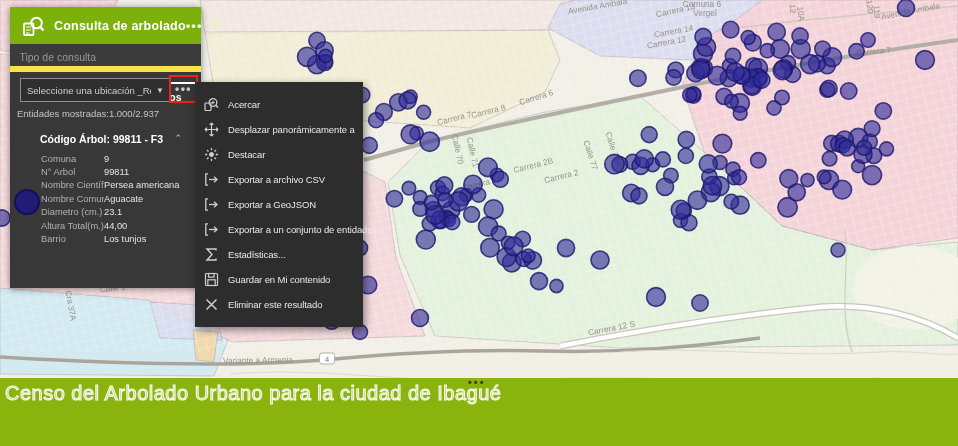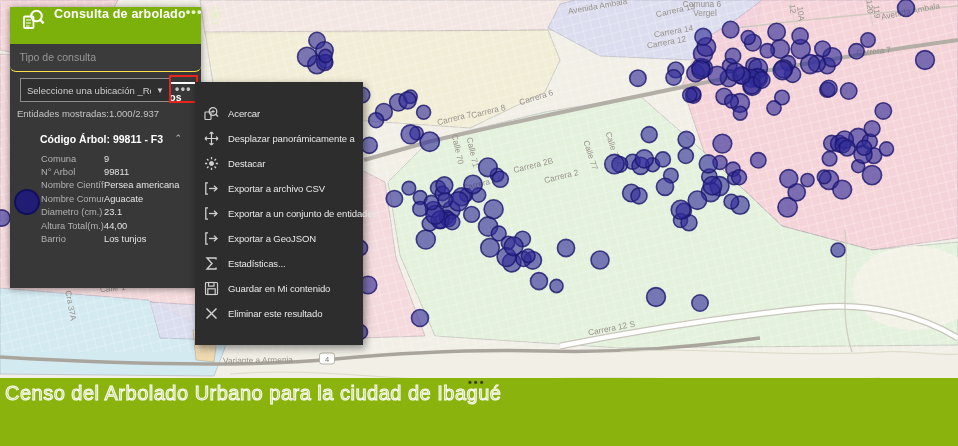--- a/index.html
+++ b/index.html
@@ -5,31 +5,31 @@
   html,body{margin:0;padding:0;}
   body{width:958px;height:446px;overflow:hidden;position:relative;
        font-family:"Liberation Sans",sans-serif;background:#f1efe6;}
   #stage{position:absolute;inset:0;width:958px;height:446px;}
   #map-svg{position:absolute;left:0;top:0;}
 
   
   .panel{position:absolute;left:10px;top:7px;width:191px;height:281px;
          background:#383838;box-shadow:0 1px 7px rgba(0,0,0,.45);z-index:20;}
   .panel-header{position:absolute;left:0;top:0;width:100%;height:37px;
-         background:#7cb00a;display:flex;align-items:flex-start;}
+         background:#7cb00a;display:flex;align-items:center;}
   .panel-header .hicon{margin-left:11px;width:24px;height:24px;flex:0 0 auto;}
   .panel-title{color:#fff;font-size:12.5px;font-weight:bold;margin-left:9px;
          letter-spacing:.2px;flex:1 1 auto;white-space:nowrap;}
   .hdr-dots{color:#eaf6cf;font-size:13px;font-weight:bold;letter-spacing:1px;
          margin-right:8px;cursor:pointer;line-height:10px;}
   .hdr-close{width:15px;height:15px;border:1.5px solid #e2f2bb;border-radius:50%;
          color:#e2f2bb;font-size:9px;line-height:14px;text-align:center;
          margin-right:7px;cursor:pointer;font-weight:bold;}
   .tabs{position:absolute;left:0;top:37px;width:100%;height:28px;background:#3b3b3b;
-         display:flex;border-bottom:1px solid #fde047;box-sizing:border-box;border-radius:6px;}
+         display:flex;border-bottom:6px solid #fde047;box-sizing:border-box;}
   .tab{flex:1;text-align:center;font-size:10.5px;color:#979797;line-height:27px;
          cursor:pointer;position:relative;white-space:nowrap;}
   .tab.active{color:#fff;font-weight:bold;margin-top:40px;}
   .tab.active::after{content:"";position:absolute;left:4px;right:6px;bottom:0;
          height:2px;background:#fff;}
   .dd-row{position:absolute;left:10px;top:71px;width:171px;height:24px;}
   .dropdown{position:absolute;left:0;top:0;width:148px;height:22px;background:#2f2f2f;
          border:1px solid #8d8d8d;display:flex;align-items:center;cursor:pointer;}
   .dropdown .dd-text{flex:1;font-size:9.5px;color:#cécfcf;color:#cfcfcf;padding-left:6px;
          white-space:nowrap;overflow:hidden;}
@@ -53,21 +53,21 @@
   .frow .fv{flex:1;font-size:9.3px;color:#e4e4e4;white-space:nowrap;}
   .feat-symbol{position:absolute;left:4px;top:64px;width:26px;height:26px;
          border-radius:50%;background:rgba(32,27,122,.92);
          border:2px solid rgba(16,14,90,.9);box-sizing:border-box;}
   .scroll-track{position:absolute;right:2.5px;top:121px;width:2px;height:160px;background:#6e6e6e;}
   .scroll-thumb{position:absolute;right:1px;top:122px;width:5px;height:148px;
          background:#0e0e0e;border-radius:3px;cursor:grab;}
 
   
   .ctx-menu{position:absolute;left:195px;top:82px;width:168px;background:#2d2d2d;
-         box-shadow:2px 3px 8px rgba(0,0,0,.45);z-index:30;padding:19px 0;}
+         box-shadow:2px 3px 8px rgba(0,0,0,.45);z-index:30;padding:10px 0;}
   .ctx-item{display:flex;align-items:center;height:25px;cursor:pointer;}
   .ctx-item .cicon{width:15px;height:15px;margin:0 9px 0 9px;flex:0 0 auto;}
   .ctx-item .clabel{font-size:9.5px;color:#e8e8e8;white-space:nowrap;letter-spacing:-.1px;}
 
   
   .bottom-bar{position:absolute;left:0;top:378px;width:958px;height:68px;
          background:#8ab30e;z-index:25;}
   .bar-handle{position:absolute;left:468px;top:0px;color:#36400f;font-size:11px;
          letter-spacing:2px;font-weight:bold;cursor:pointer;line-height:9px;}
   .bar-title{position:absolute;left:5px;top:4px;font-size:20px;font-weight:400;
@@ -482,29 +482,29 @@
             <path d="M10 4.7l3 2.8-3 2.8"></path>
           </svg></span>
         <span class="clabel">Exportar a archivo CSV</span>
       </div>
       <div class="ctx-item">
         <span class="cicon"><svg width="15" height="15" viewBox="0 0 15 15" fill="none" stroke="#cfcfcf" stroke-width="1.3">
             <path d="M4 1.8H1.8v11.4H4"></path>
             <path d="M5 7.5h8"></path>
             <path d="M10 4.7l3 2.8-3 2.8"></path>
           </svg></span>
-        <span class="clabel">Exportar a un conjunto de entidades</span>
+        <span class="clabel">Exportar a GeoJSON</span>
       </div>
       <div class="ctx-item">
         <span class="cicon"><svg width="15" height="15" viewBox="0 0 15 15" fill="none" stroke="#cfcfcf" stroke-width="1.3">
             <path d="M4 1.8H1.8v11.4H4"></path>
             <path d="M5 7.5h8"></path>
             <path d="M10 4.7l3 2.8-3 2.8"></path>
           </svg></span>
-        <span class="clabel">Exportar a GeoJSON</span>
+        <span class="clabel">Exportar a un conjunto de entidades</span>
       </div>
       <div class="ctx-item">
         <span class="cicon"><svg width="15" height="15" viewBox="0 0 15 15" fill="none" stroke="#cfcfcf" stroke-width="1.4">
             <path d="M12 3.5V2H3l5 5.5L3 13h9v-1.5"></path>
           </svg></span>
         <span class="clabel">Estadísticas...</span>
       </div>
       <div class="ctx-item">
         <span class="cicon"><svg width="15" height="15" viewBox="0 0 15 15" fill="none" stroke="#cfcfcf" stroke-width="1.2">
             <rect x="1.5" y="1.5" width="12" height="12" rx="1"></rect>

